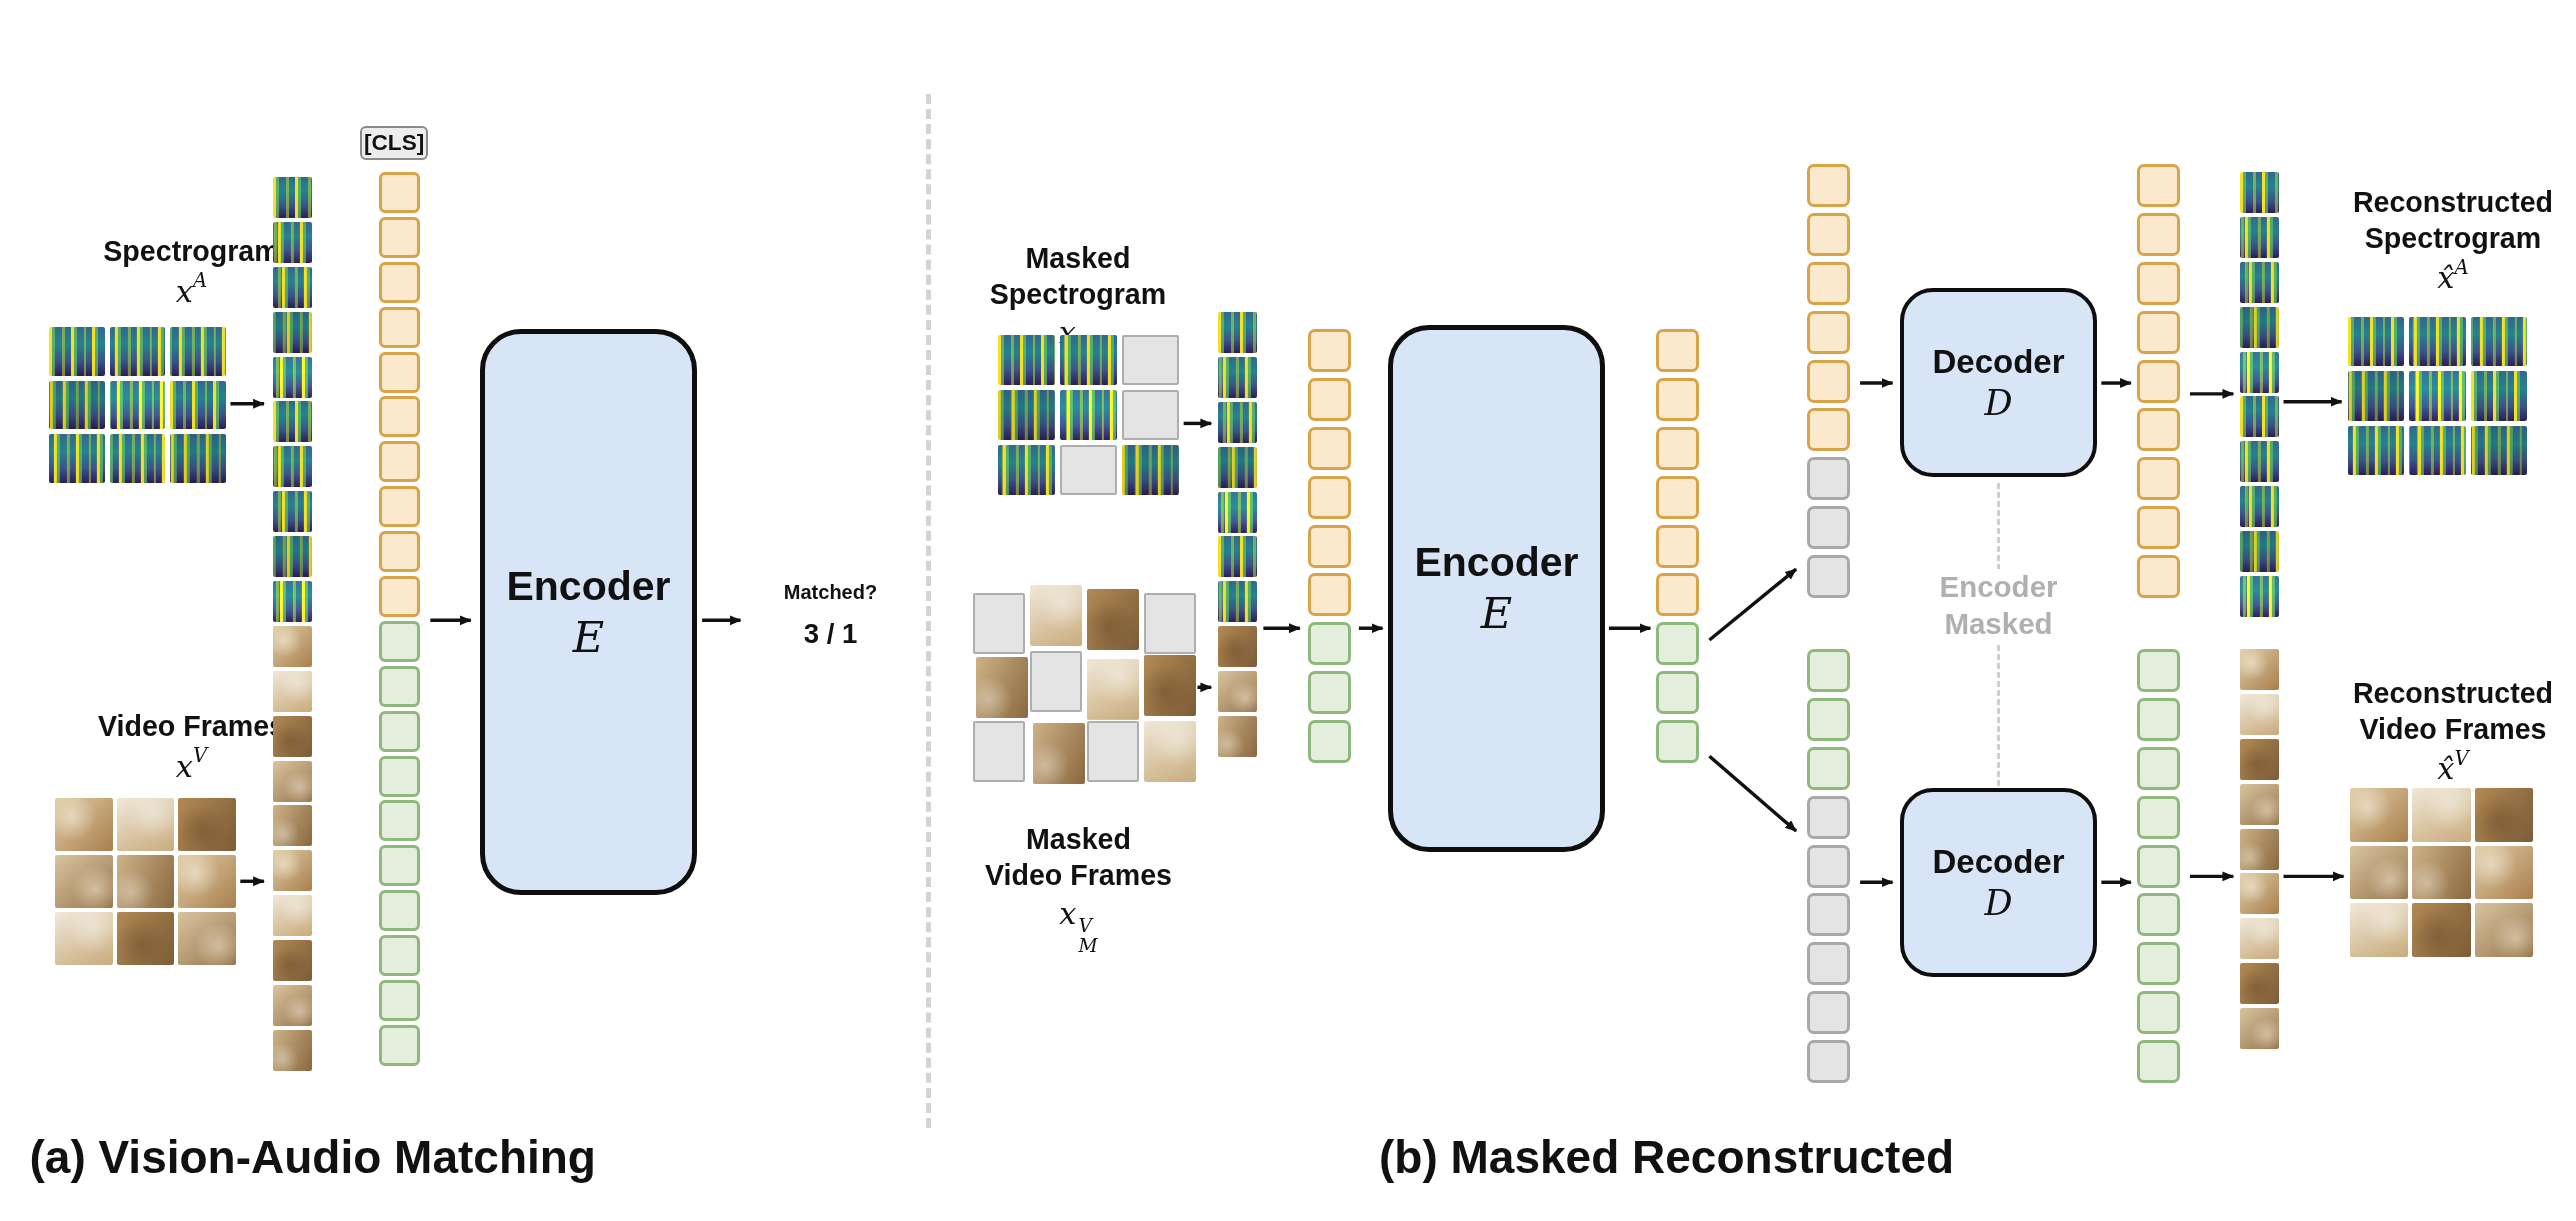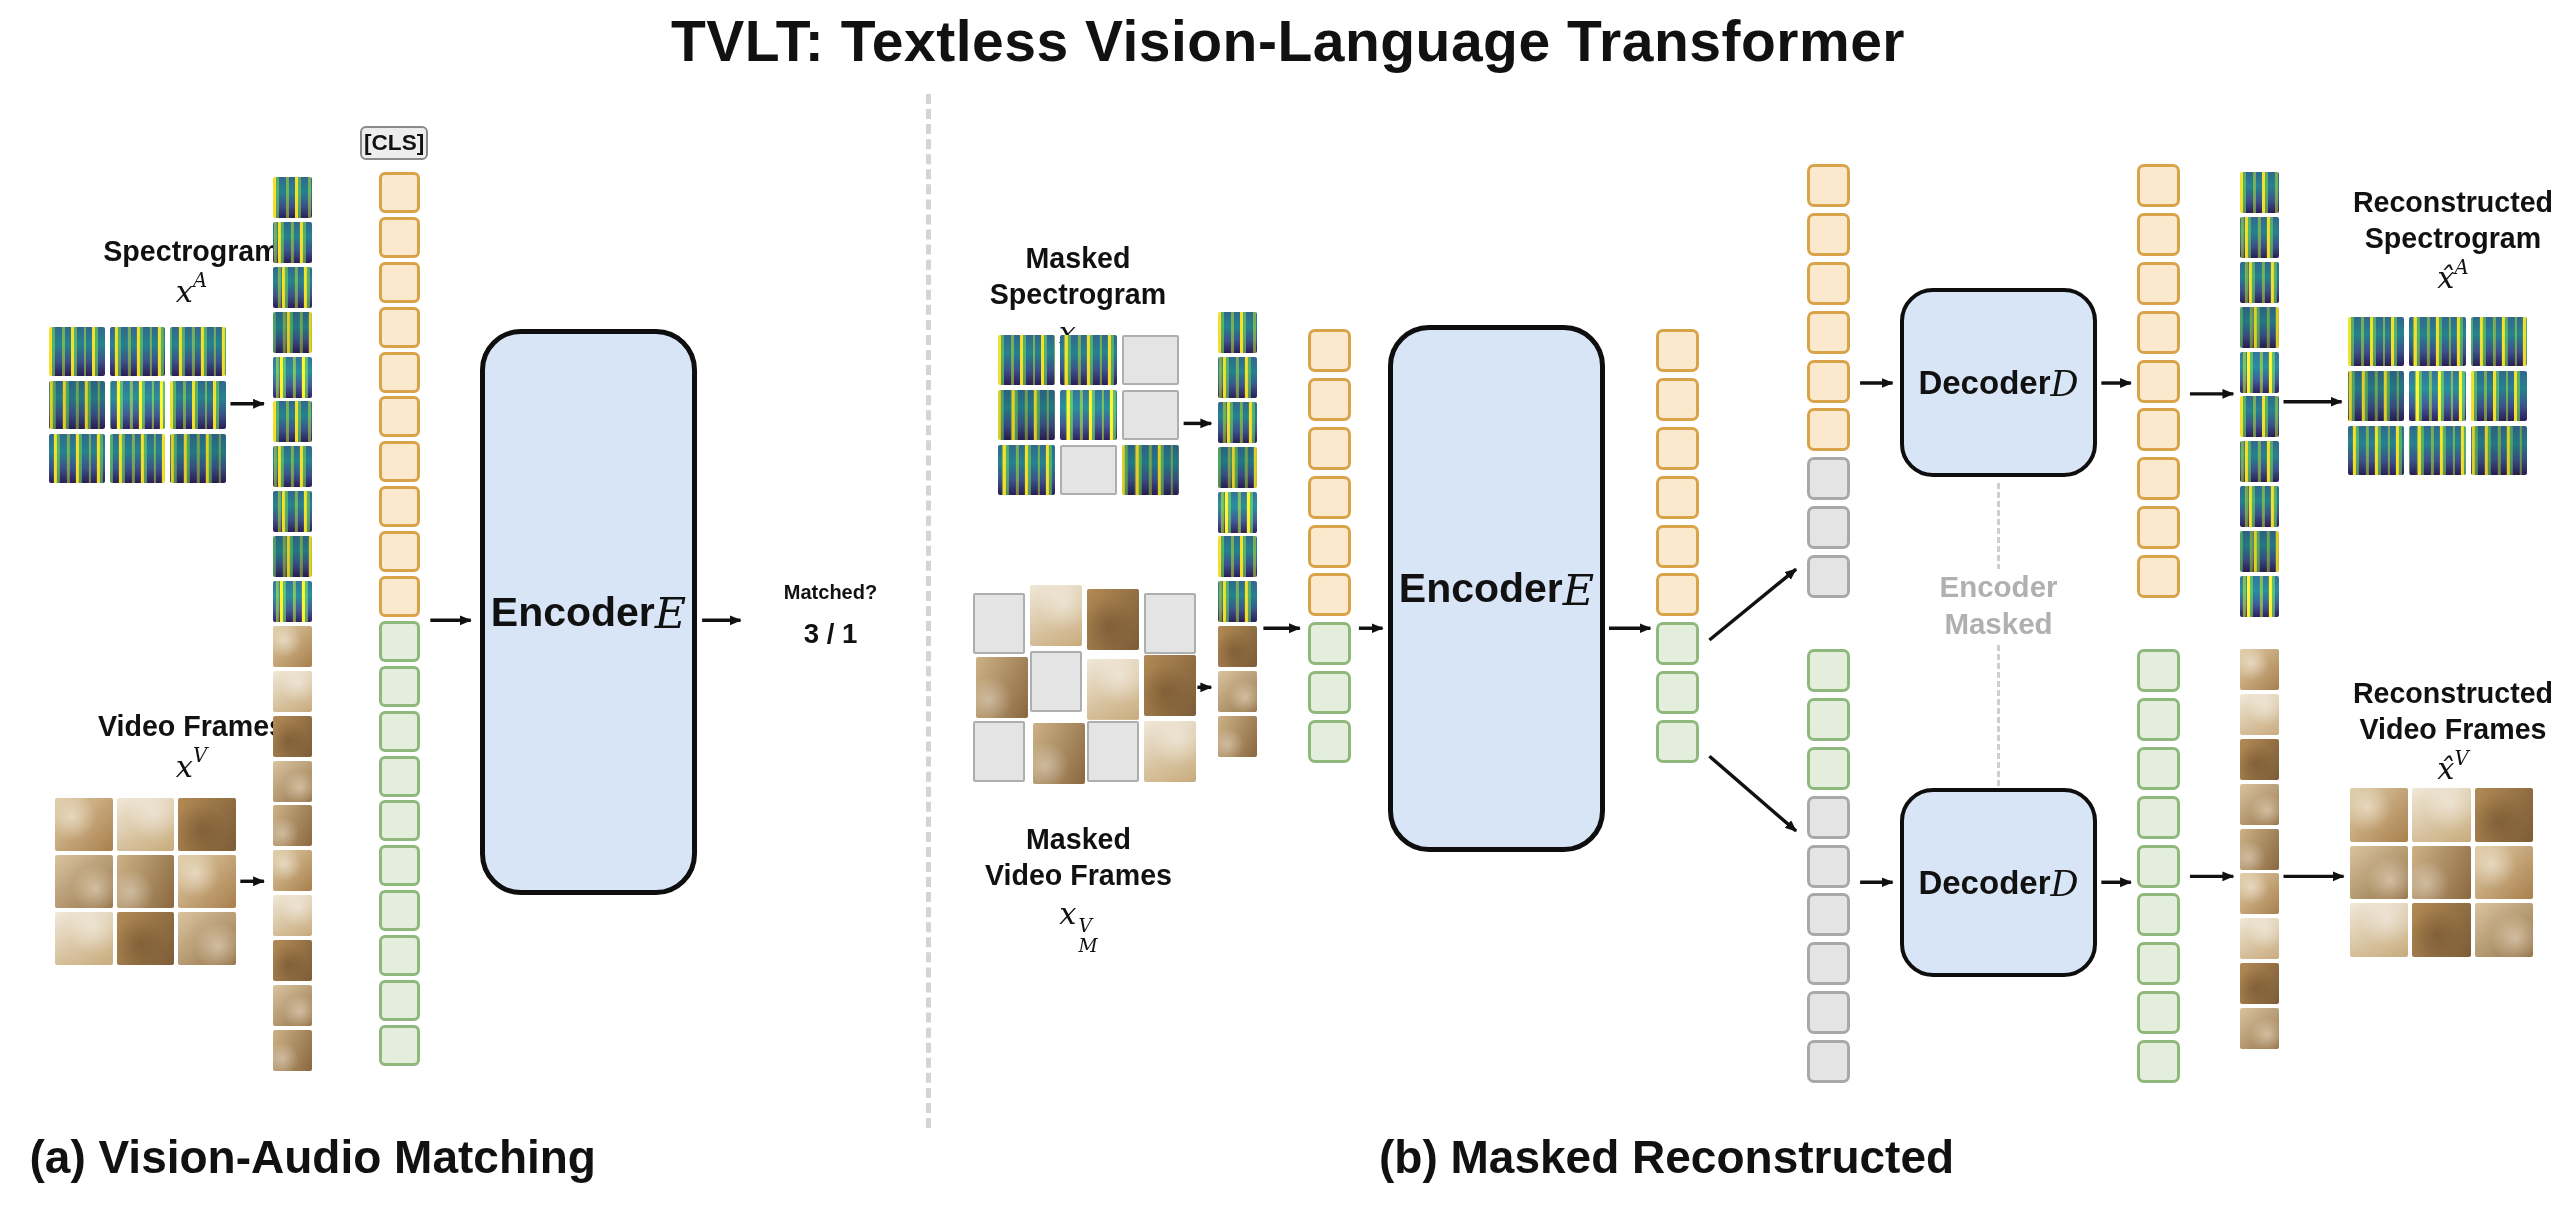--- a/index.html
+++ b/index.html
@@ -44,21 +44,21 @@
   .vid.k4{background:radial-gradient(circle at 25% 70%,rgba(255,255,255,.35),rgba(255,255,255,0) 40%),linear-gradient(115deg,#cdb287,#8a683f);}
 
   .gmask{background:#e4e4e4;border:2px solid #aeaeae;border-radius:3px;}
 
   .imggrid{position:absolute;display:grid;grid-auto-rows:1fr;gap:4.9px;}
   .gcell{border-radius:2px;}
   .collage .gcell:nth-child(3n+1){transform:translateY(3.9px);}
   .collage .gcell:nth-child(4n+2){transform:translateY(-3.9px);}
   .collage .gcell:nth-child(5n){transform:translate(3px,2px);}
 
-  .box{position:absolute;background:var(--box-fill);border:5.9px solid var(--box-border);border-radius:41px;display:flex;flex-direction:row;align-items:center;justify-content:center;box-sizing:border-box;}
+  .box{position:absolute;background:var(--box-fill);border:5.9px solid var(--box-border);border-radius:41px;display:flex;flex-direction:column;align-items:center;justify-content:center;box-sizing:border-box;}
   .boxlbl{font-size:41px;font-weight:bold;}
   .boxsym{font-family:"DejaVu Serif",serif;font-style:italic;font-size:43px;margin-top:2px;}
   .box.dec{border-radius:33px;border-width:4.9px;}
   .box.dec .boxlbl{font-size:33px;}
   .box.dec .boxsym{font-size:35px;}
 
   .clsbadge{position:absolute;left:360px;top:126px;background:#ededed;border:2px solid #8a8a8a;border-radius:5.9px;padding:2px 2px;font-size:22.6px;font-weight:bold;}
 
   .matched{position:absolute;left:737px;top:581px;width:187px;text-align:center;font-weight:bold;}
   .matched .q{font-size:20px;}
@@ -68,21 +68,20 @@
   .shared-text{position:absolute;left:1908px;top:569px;width:181px;text-align:center;color:#b0b0b0;font-weight:bold;font-size:29.5px;line-height:1.25;background:#fff;}
 
   .alayer{position:absolute;left:0;top:0;pointer-events:none;}
   .alayer line{stroke:#111;stroke-width:3.5;}
 </style>
 </head>
 <body>
 
 <div class="canvas">
 
-  <div class="title">TVLT: Textless Vision-Language Transformer</div>
   <div class="divider"></div>
 
   <div>
 
     <div class="lblblock" style="left:39px;top:234px;width:305px">
       <div class="lbl">Spectrogram</div>
       <div class="math"><span>x</span><sup class="msup">A</sup></div>
     </div>
 
     <div class="imggrid" style="left: 49px; top: 327px; width: 177px; height: 156px; grid-template-columns: repeat(3, 1fr);">

